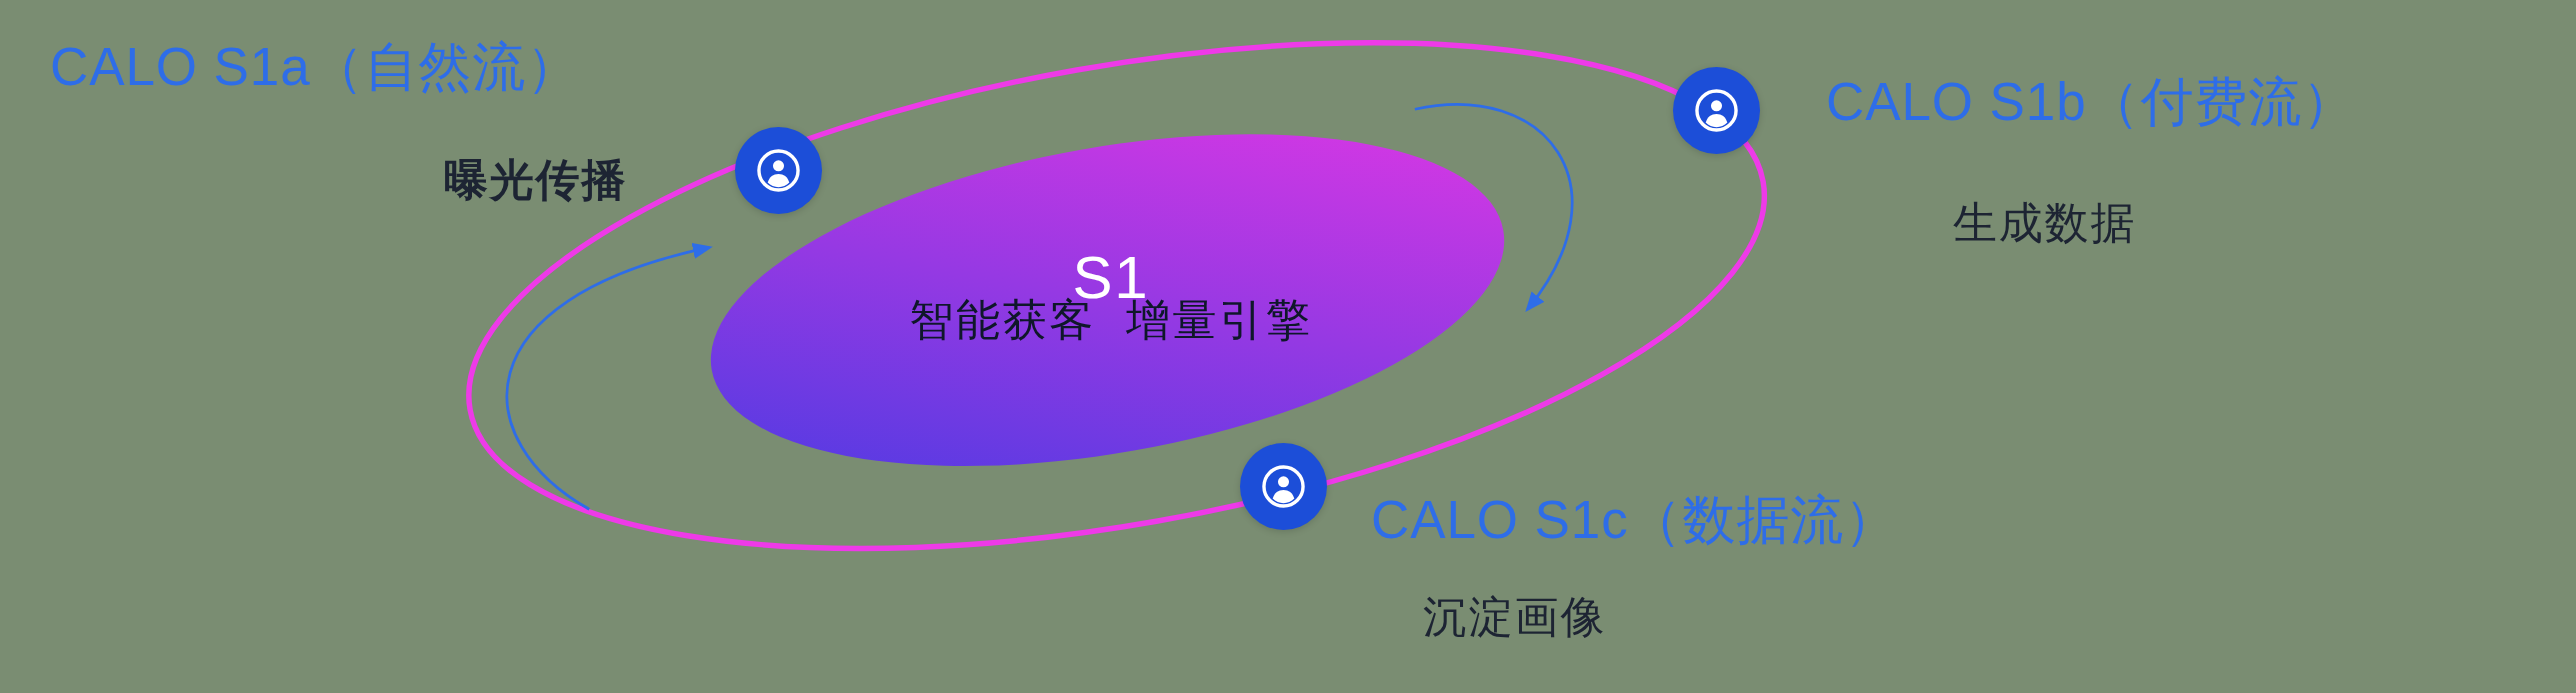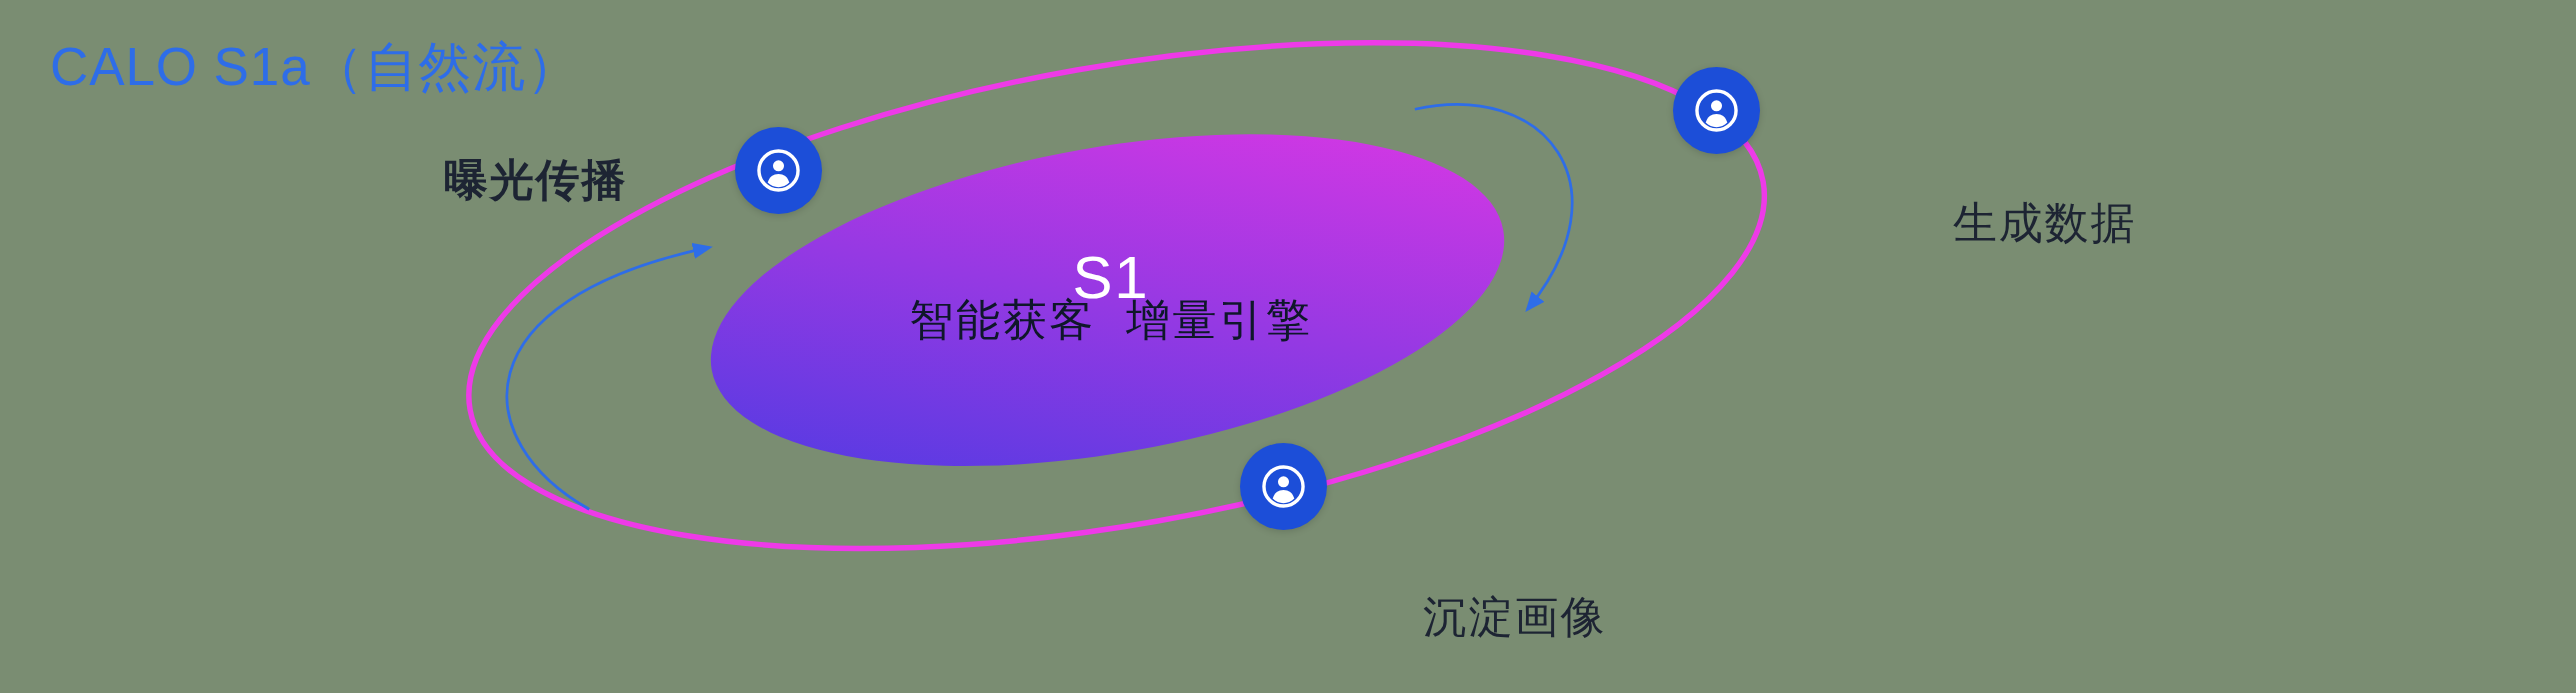--- a/index.html
+++ b/index.html
@@ -123,18 +123,20 @@
       <path d="M6.9 17.7 C7.7 14.9 9.6 13.6 12 13.6 C14.4 13.6 16.3 14.9 17.1 17.7 C15.7 19.1 13.9 19.9 12 19.9 C10.1 19.9 8.3 19.1 6.9 17.7 Z" fill="#ffffff"></path>
     </svg>
   </div>
 
   <div class="core-title" style="left:1111px;top:211px;margin-top:32px;">S1</div>
   <div class="core-subtitle" style="left:1111px;top:291px;">智能获客  增量引擎</div>
 
   <div class="label blue" style="left:50px;top:38px;">CALO S1a（自然流）</div>
   <div class="label dark" style="left:444px;top:156px;font-weight:bold;">曝光传播</div>
 
+  <div class="label blue" style="left:1826px;top:73px;">CALO S1b（付费流）</div>
   <div class="label dark" style="left:1953px;top:202px;font-family:Liberation Mono, monospace;">生成数据</div>
 
+  <div class="label blue" style="left:1371px;top:491px;">CALO S1c（数据流）</div>
   <div class="label dark" style="left:1423px;top:593px;">沉淀画像</div>
 
 </div>
 
 
 </body></html>

